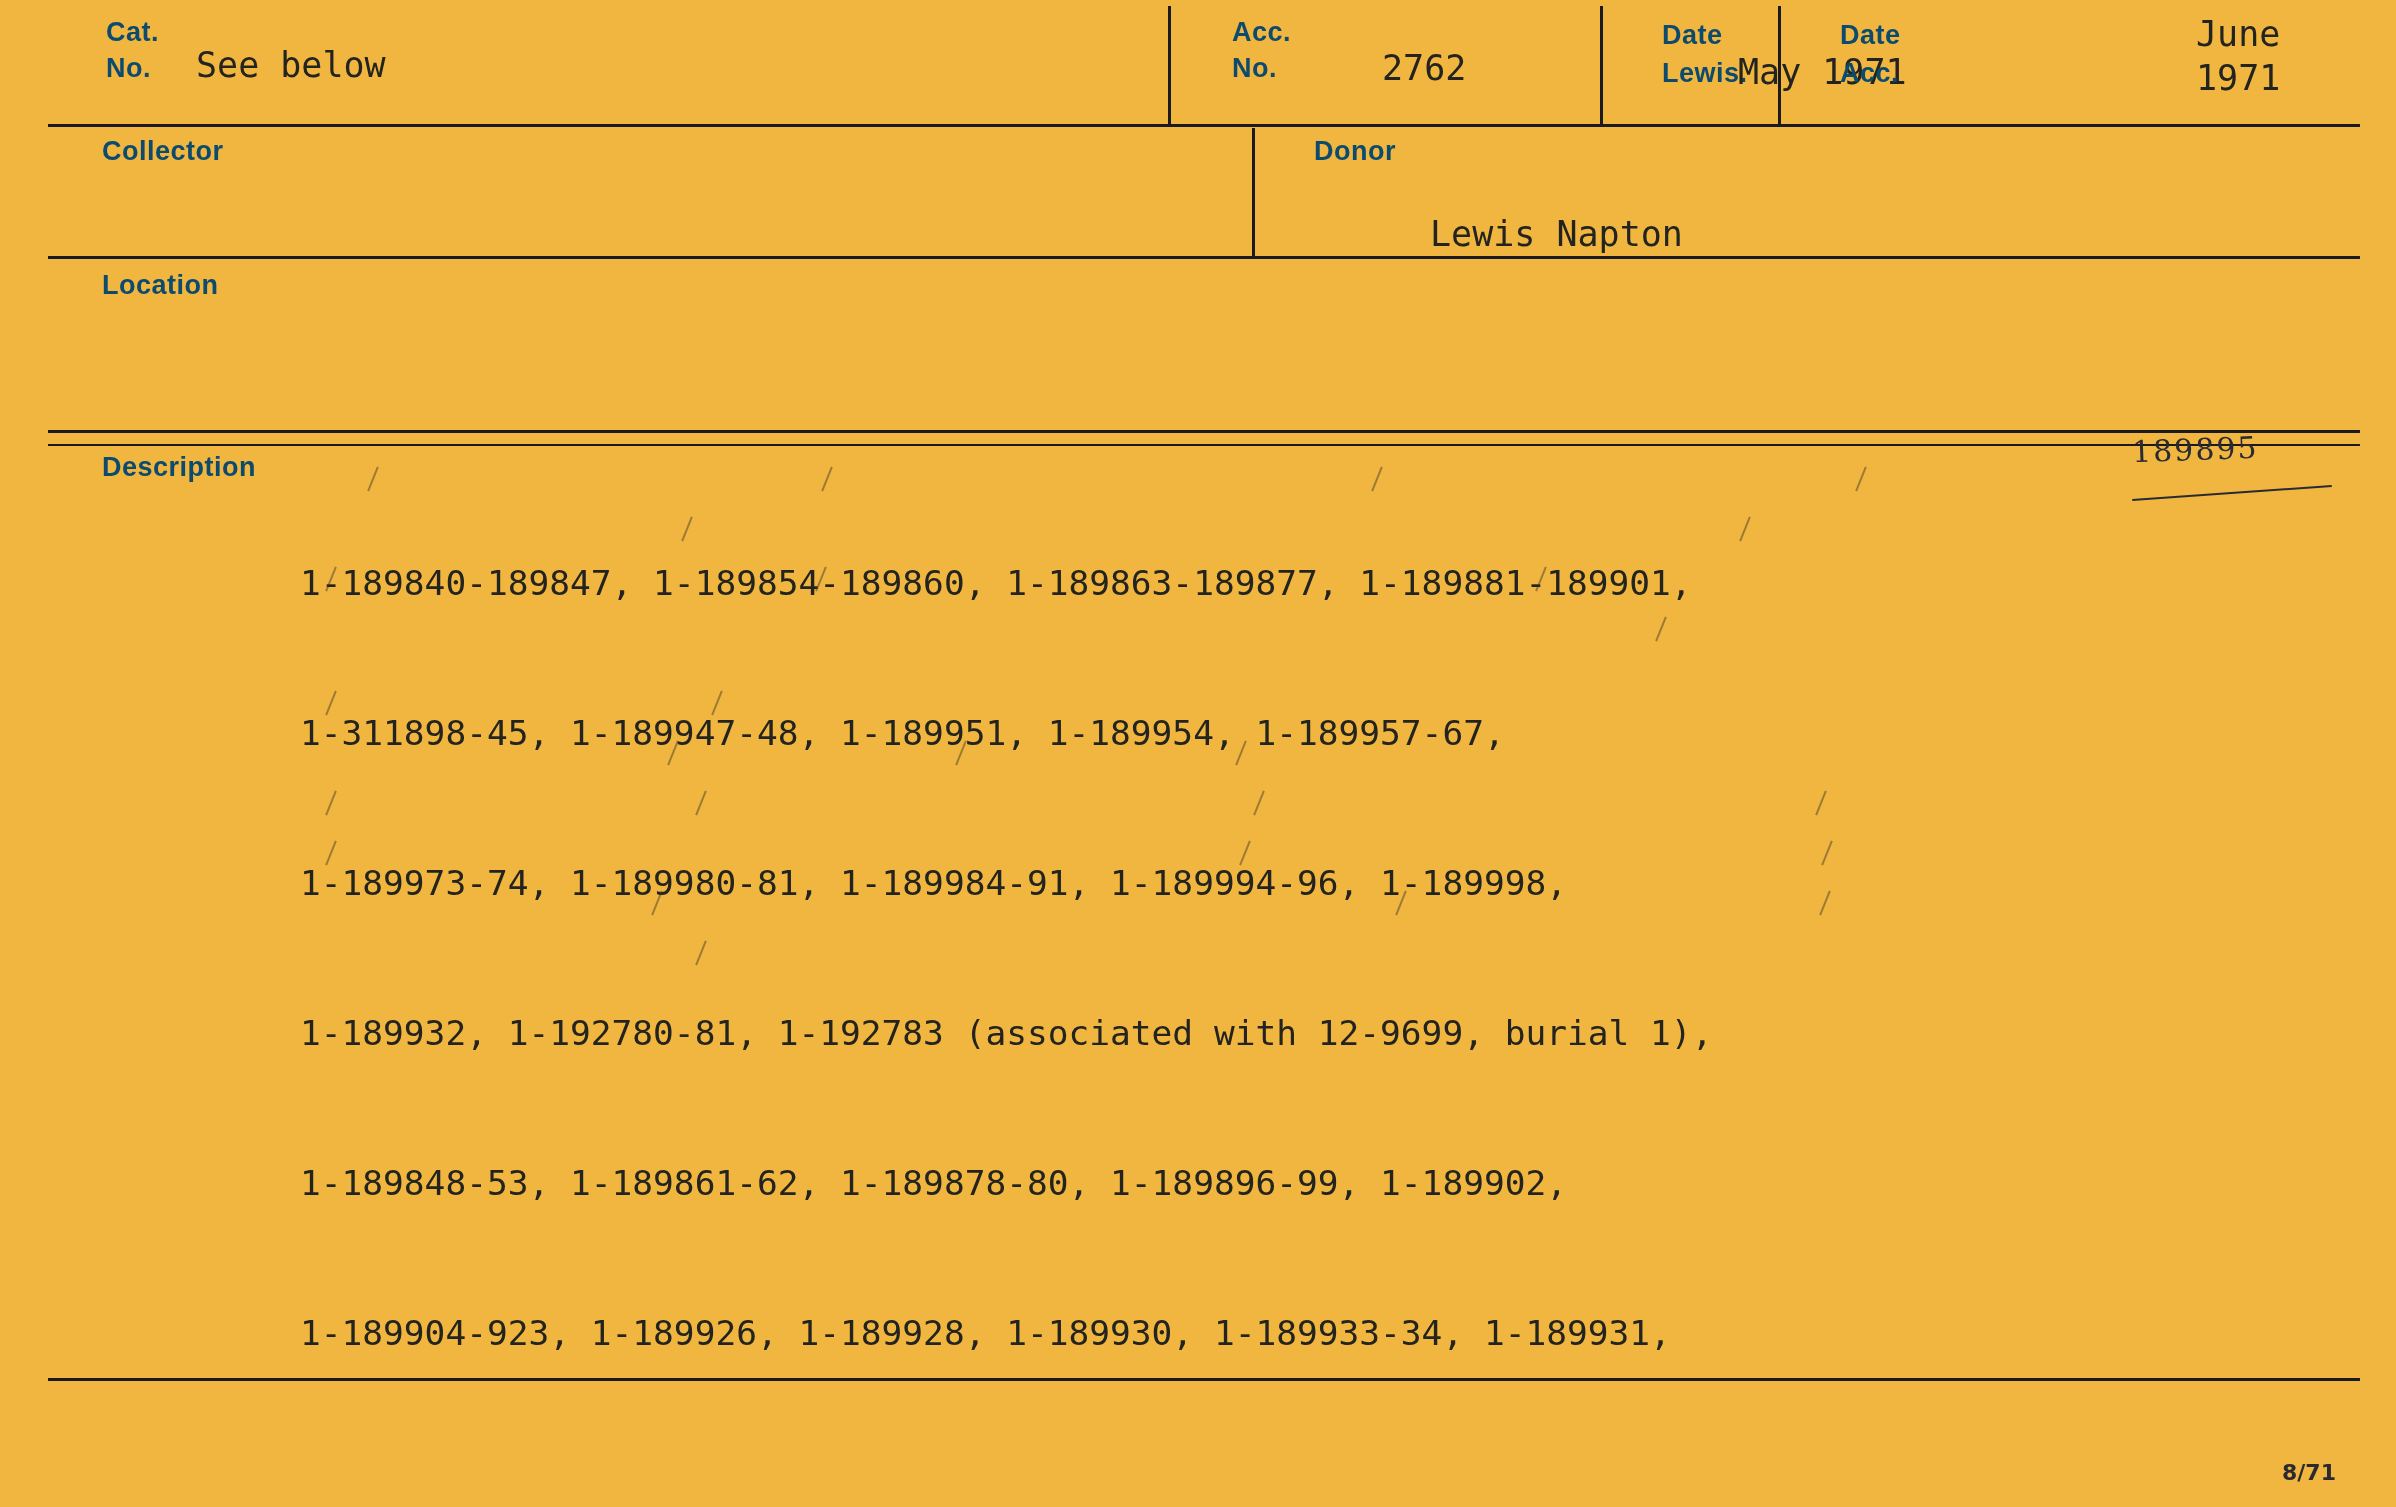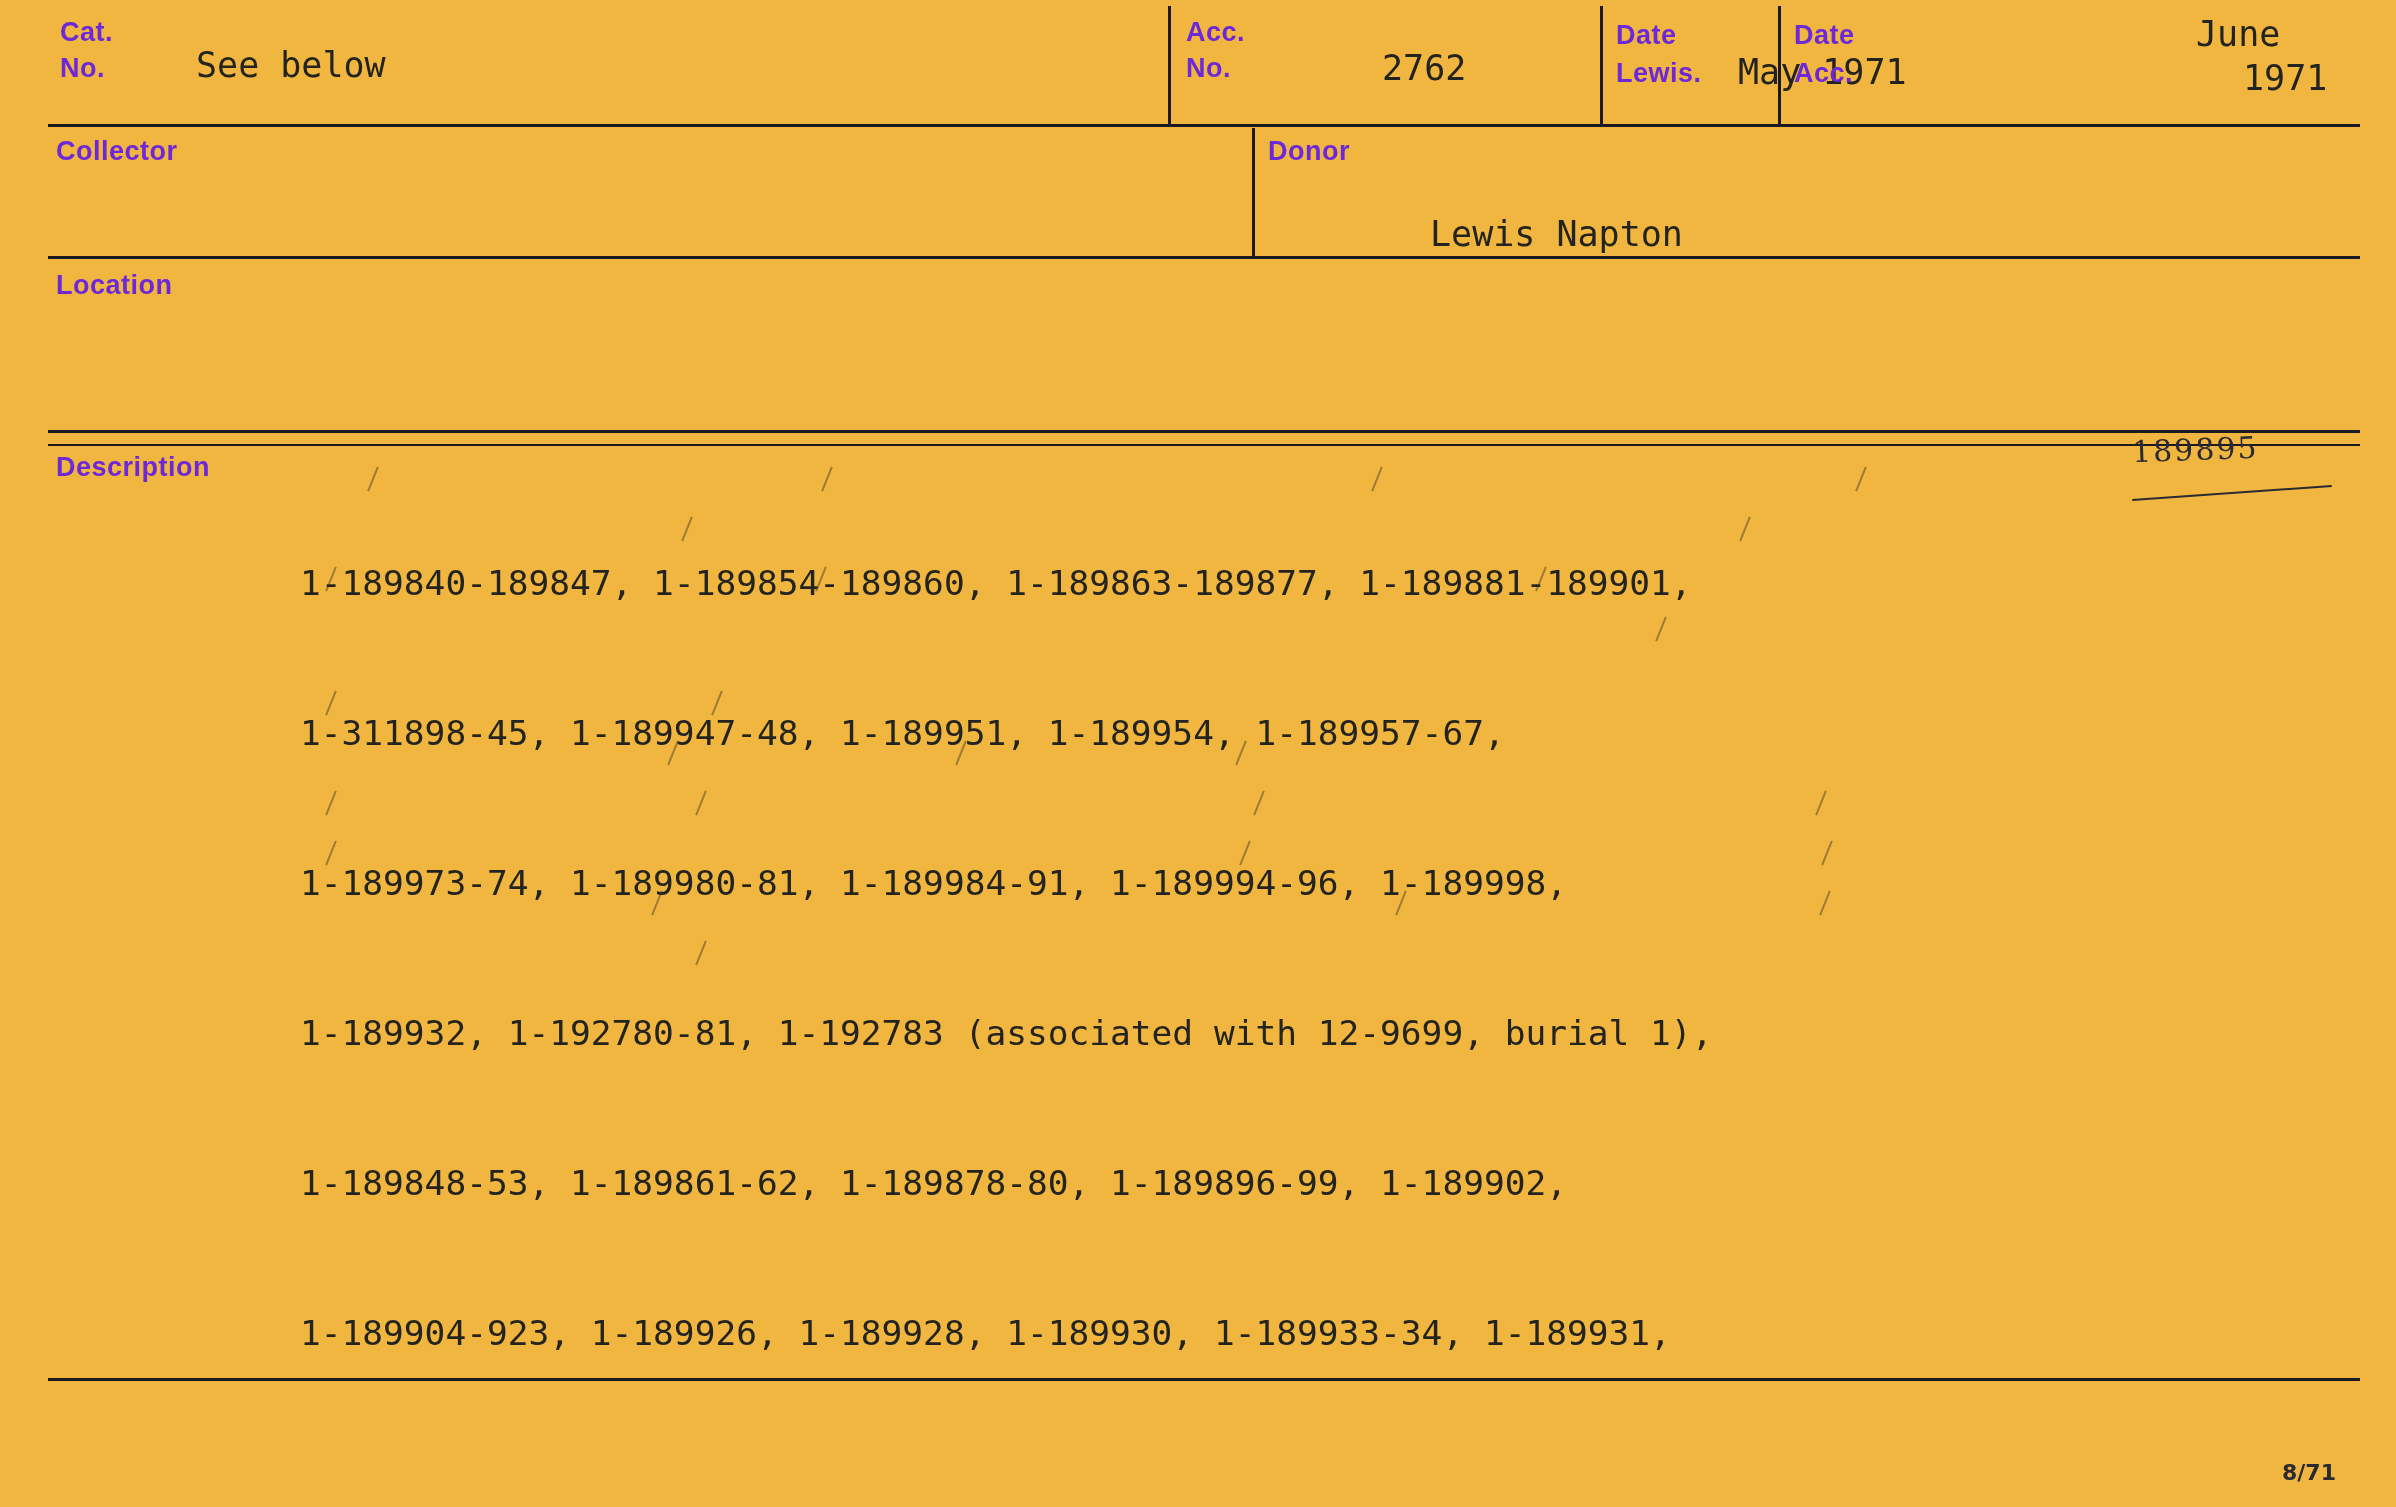--- a/index.html
+++ b/index.html
@@ -29,23 +29,24 @@
   .vline {
     position: absolute;
     background: #1a1a20;
     width: 3px;
   }
   .lbl {
     position: absolute;
     font-family: "Liberation Sans", sans-serif;
     font-size: 27px;
     font-weight: 700;
-    color: #6d28d9;
+    color: #0c4a6e;
     letter-spacing: 0.5px;
     white-space: pre;
+    margin-left: 46px;
   }
   .typed {
     position: absolute;
     font-family: "DejaVu Sans Mono", monospace;
     font-size: 35px;
     color: #23231f;
     white-space: pre;
     letter-spacing: 0px;
   }
   
@@ -120,21 +121,21 @@
 No.</div>
   <div class="typed" style="left:1382px; top:48px;">2762</div>
 
   <div class="lbl" style="left:1616px; top:20px;">Date</div>
   <div class="lbl" style="left:1616px; top:58px;">Lewis.</div>
   <div class="typed" style="left:1738px; top:52px;">May 1971</div>
 
   <div class="lbl" style="left:1794px; top:20px;">Date</div>
   <div class="lbl" style="left:1794px; top:58px;">Acc.</div>
   <div class="typed" style="left:2196px; top:14px;">June</div>
-  <div class="typed" style="left:2196px; top:58px;margin-left:47px;">1971</div>
+  <div class="typed" style="left:2196px; top:58px;">1971</div>
 
   <div class="lbl" style="left:56px; top:136px;">Collector</div>
 
   <div class="lbl" style="left:1268px; top:136px;">Donor</div>
   <div class="typed" style="left:1430px; top:214px;">Lewis Napton</div>
 
   <div class="lbl" style="left:56px; top:270px;">Location</div>
 
   <div class="lbl" style="left:56px; top:452px;text-align:center;">Description</div>
 

